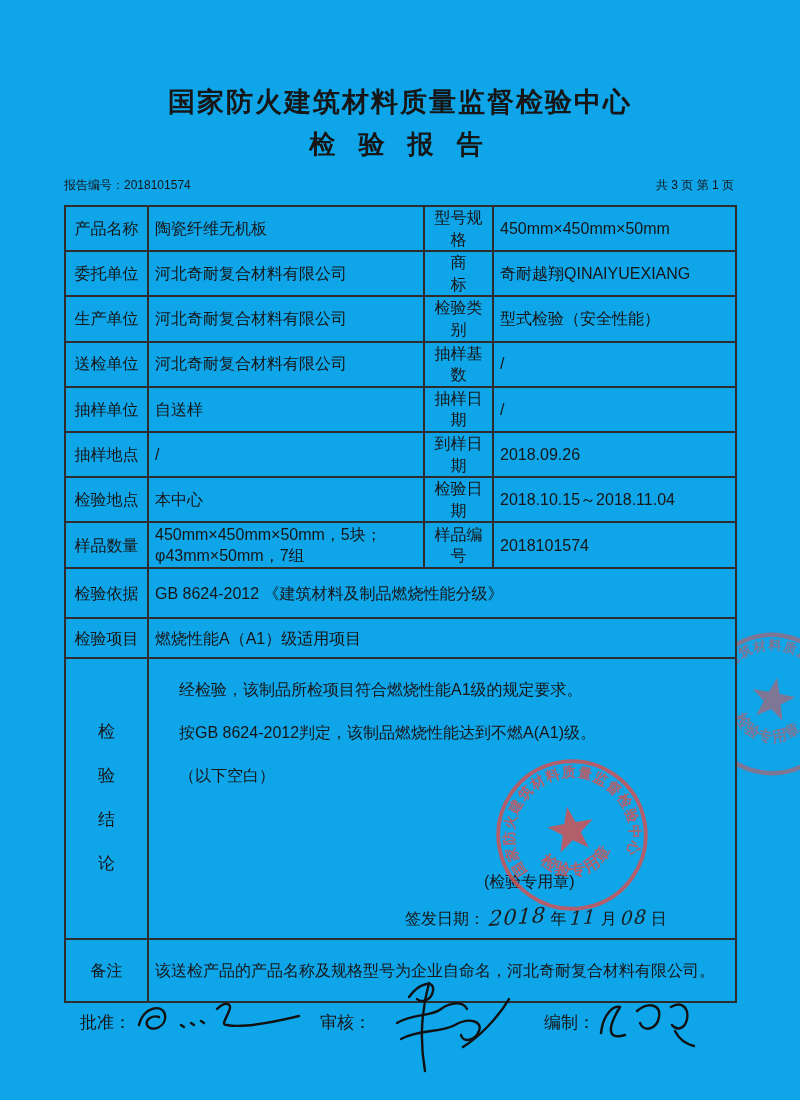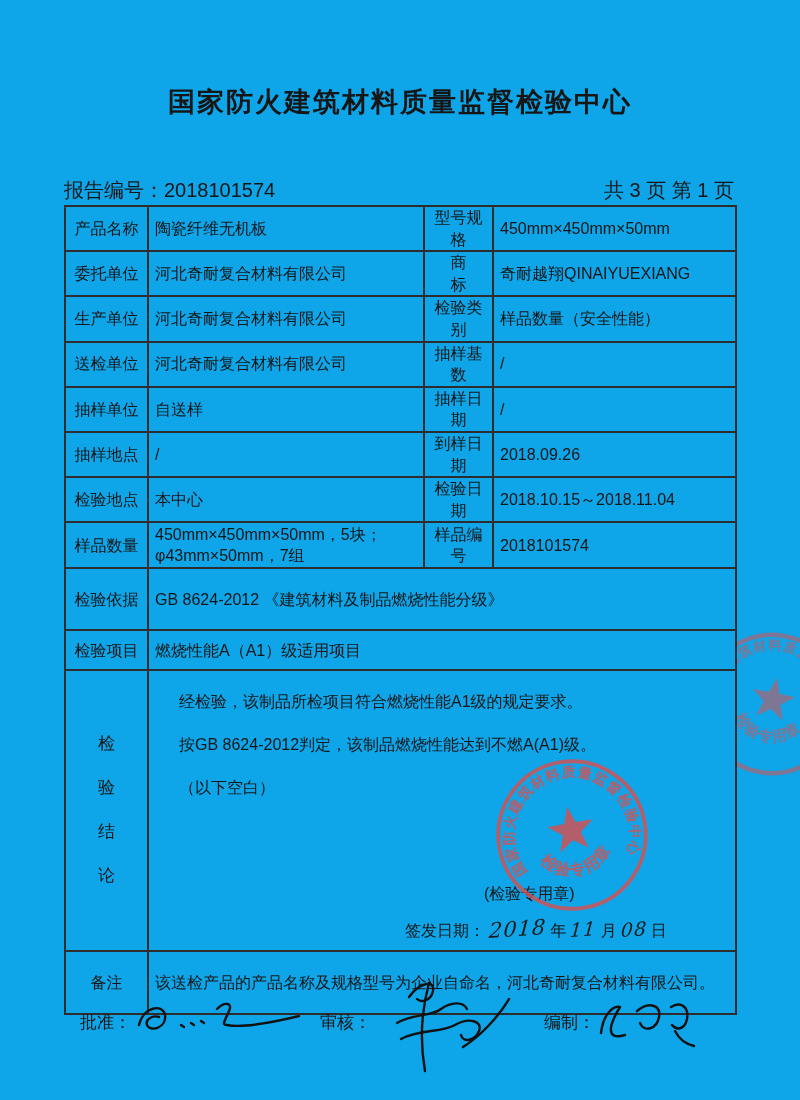--- a/index.html
+++ b/index.html
@@ -12,21 +12,21 @@
   .org-title{
     position:absolute; top:84px; left:0; width:800px;
     text-align:center; font-size:27px; font-weight:bold; letter-spacing:2px;
   }
   .doc-title{
     position:absolute; top:127px; left:0; width:800px;
     text-align:center; font-size:26px; font-weight:bold; letter-spacing:8px;
   }
   .meta-row{
     position:absolute; top:177px; left:64px; width:670px;
-    display:flex; justify-content:space-between; font-size:20px;
+    display:flex; justify-content:space-between; font-size:12px;
   }
   .report-table{
     position:absolute; top:205px; left:64px; width:671px;
     border-collapse:collapse; table-layout:fixed; font-size:16px;padding-left:44px;
   }
   .report-table td{
     border:2px solid #2d2d2d; padding:0 6px; overflow:hidden;
     line-height:1.35;
   }
   .lab{ text-align:center; padding:0 2px; }
@@ -58,20 +58,21 @@
   .sig-review{ left:305px; top:-28px; }
   .sig-prepare{ left:525px; top:-12px; }
   .sig path{ fill:none; stroke:#111; stroke-width:2.4; stroke-linecap:round; stroke-linejoin:round; }
 </style>
 </head>
 <body>
 
 <div class="page">
 
   <div class="org-title">国家防火建筑材料质量监督检验中心</div>
+  <div class="doc-title">检 验 报 告</div>
 
   <div class="meta-row">
     <span><span>报告编号：</span><span>2018101574</span></span>
     <span>共 3 页 第 1 页</span>
   </div>
 
   <table class="report-table">
     <colgroup>
         <col style="width:83px">
         <col style="width:276px">
@@ -88,21 +89,21 @@
     <tr style="height:40px">
       <td class="lab">委托单位</td>
       <td class="val">河北奇耐复合材料有限公司</td>
       <td class="lab">商　　标</td>
       <td class="val">奇耐越翔QINAIYUEXIANG</td>
     </tr>
     <tr style="height:39px">
       <td class="lab">生产单位</td>
       <td class="val">河北奇耐复合材料有限公司</td>
       <td class="lab">检验类别</td>
-      <td class="val">样品数量（安全性能）</td>
+      <td class="val">型式检验（安全性能）</td>
     </tr>
     <tr style="height:40px">
       <td class="lab">送检单位</td>
       <td class="val">河北奇耐复合材料有限公司</td>
       <td class="lab">抽样基数</td>
       <td class="val">/</td>
     </tr>
     <tr style="height:39px">
       <td class="lab">抽样单位</td>
       <td class="val">自送样</td>
@@ -120,21 +121,21 @@
       <td class="val">本中心</td>
       <td class="lab">检验日期</td>
       <td class="val">2018.10.15～2018.11.04</td>
     </tr>
     <tr style="height:46px">
       <td class="lab">样品数量</td>
       <td class="val">450mm×450mm×50mm，5块；φ43mm×50mm，7组</td>
       <td class="lab">样品编号</td>
       <td class="val">2018101574</td>
     </tr>
-    <tr style="height:62px">
+    <tr style="height:50px">
       <td class="lab">检验依据</td>
       <td class="val" colspan="3">GB 8624-2012 《建筑材料及制品燃烧性能分级》</td>
     </tr>
     <tr style="height:40px">
       <td class="lab">检验项目</td>
       <td class="val" colspan="3">燃烧性能A（A1）级适用项目</td>
     </tr>
     <tr style="height:281px">
       <td class="concl-label-cell">
         <div class="vstack">

